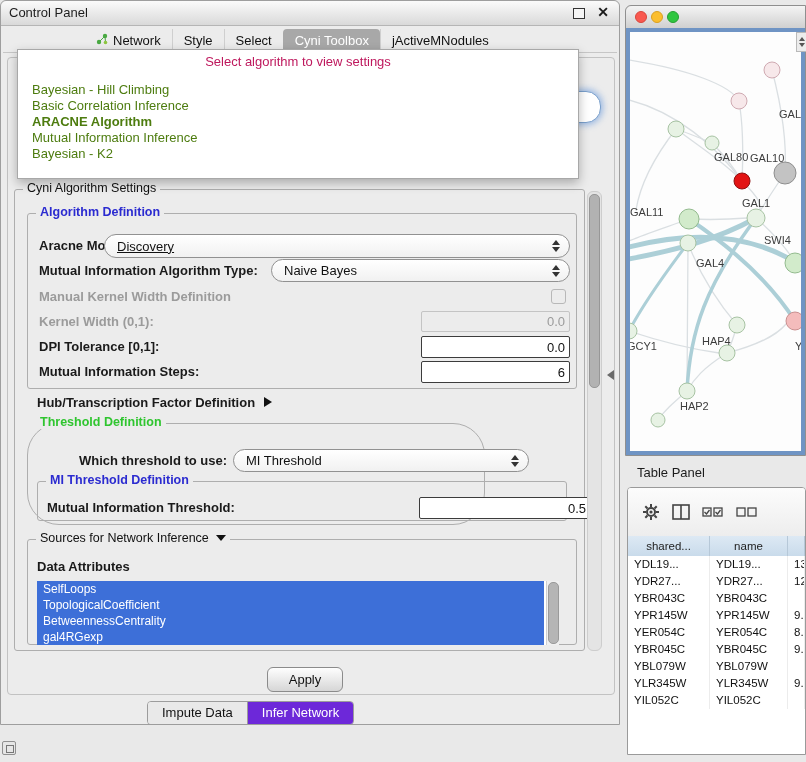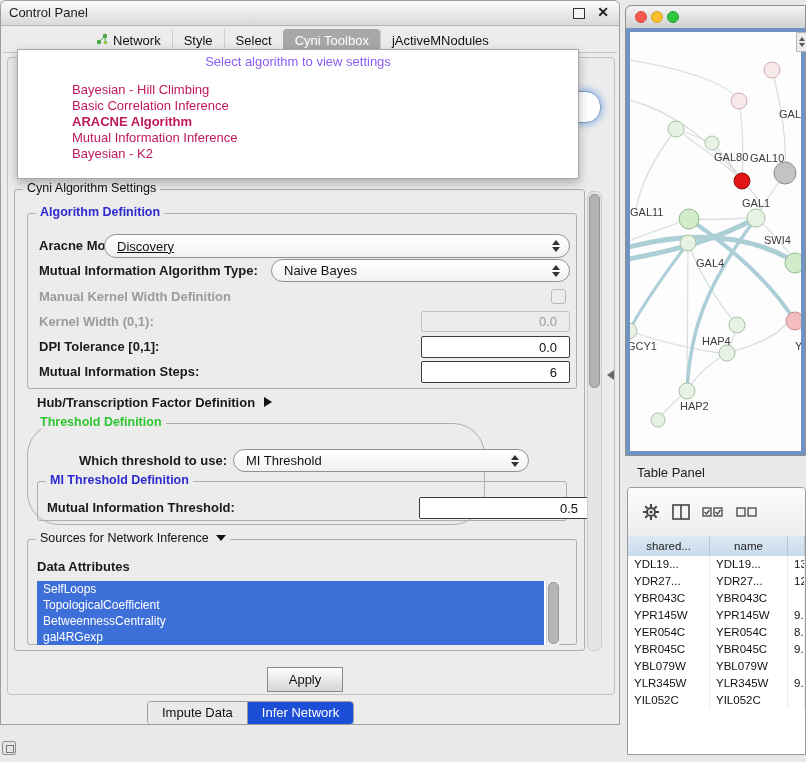--- a/index.html
+++ b/index.html
@@ -22,67 +22,67 @@
        border-left:1px solid #cfcfcf;white-space:nowrap;}
   .tab:first-child{border-left:none;}
   .tab.sel{background:#a8a8a8;color:#fff;border-radius:4px 4px 0 0;border-left-color:transparent;}
   .strip-line{position:absolute;left:2px;top:51px;width:614px;height:1px;background:#c6c6c6;z-index:1;}
   
   .ghost-combo{position:absolute;left:28px;top:90px;width:570px;height:30px;border-radius:15px;
                background:#fff;border:1px solid #7aa0cc;box-shadow:0 0 6px 2px rgba(100,150,220,.6);z-index:2;}
   
   .popup{position:absolute;left:16px;top:48px;width:562px;height:130px;background:#fff;
          border:1px solid #a8a8a8;box-shadow:0 4px 10px rgba(0,0,0,.28);z-index:20;box-sizing:border-box;}
-  .popup-placeholder{margin-top:3px;text-align:center;font-size:13px;color:#8b5cf6;height:18px;line-height:18px;}
+  .popup-placeholder{margin-top:3px;text-align:center;font-size:13px;color:#be185d;height:18px;line-height:18px;}
   .popup-list{margin-top:11px;}
-  .popup-item{height:16px;line-height:16px;font-size:13px;color:#be185d;padding-left:14px;white-space:nowrap;margin-left:40px;}
+  .popup-item{height:16px;line-height:16px;font-size:13px;color:#4d7c0f;padding-left:14px;white-space:nowrap;}
   .popup-item.bold{font-weight:bold;}
   
   .fs{position:absolute;border:1px solid #aeaeae;border-radius:3px;box-sizing:border-box;z-index:2;}
   .legend{position:absolute;top:-9px;left:8px;background:#ececec;padding:0 4px;font-size:12.5px;
           white-space:nowrap;display:inline-flex;align-items:center;}
   .legend.blue{color:#2b2bd0;font-weight:bold;}
   .legend.green{color:#2fc52f;font-weight:bold;}
   .lbl{position:absolute;font-size:13px;font-weight:bold;color:#1a1a1a;white-space:nowrap;z-index:3;}
   .lbl.gray{color:#9b9b9b;}
   .combo{position:absolute;background:linear-gradient(#ffffff,#f1f1f1);border:1px solid #919191;
          border-radius:12px;font-size:13px;color:#111;display:flex;align-items:center;
          padding:0 26px 0 12px;box-sizing:border-box;z-index:3;}
   .arrows{position:absolute;right:9px;top:50%;transform:translateY(-50%);display:flex;flex-direction:column;gap:2px;}
   .tri-up{width:0;height:0;border-left:4px solid transparent;border-right:4px solid transparent;border-bottom:5px solid #333;}
   .tri-down{width:0;height:0;border-left:4px solid transparent;border-right:4px solid transparent;border-top:5px solid #333;}
   .field{position:absolute;background:#fff;border:1px solid #3c3c3c;font-size:13px;color:#111;
-         display:flex;align-items:center;justify-content:flex-end;padding:0 12px;border-radius:2px;
+         display:flex;align-items:center;justify-content:flex-end;padding:0 4px;border-radius:2px;
          box-sizing:border-box;z-index:3;}
   .field.disabled{background:#ececec;border-color:#c4c4c4;color:#9b9b9b;}
   .checkbox{position:absolute;width:15px;height:15px;background:#ececec;border:1px solid #b8b8b8;
             border-radius:3px;box-sizing:border-box;z-index:3;}
   .tri-right{display:inline-block;width:0;height:0;border-top:5px solid transparent;
              border-bottom:5px solid transparent;border-left:8px solid #111;margin-left:9px;}
   .tri-downb{display:inline-block;width:0;height:0;border-left:5px solid transparent;
              border-right:5px solid transparent;border-top:6px solid #111;margin-left:7px;}
   .attr-list{position:absolute;left:36px;top:580px;width:522px;height:64px;background:#fff;
              overflow:hidden;z-index:3;}
   .attr-row{height:16px;line-height:16px;background:#3d6fd8;color:#fff;font-size:12px;
             padding-left:6px;width:507px;box-sizing:border-box;white-space:nowrap;}
   .attr-scroll{position:absolute;right:0;top:0;width:12px;height:64px;background:#f0f0f0;border-left:1px solid #d0d0d0;}
   .attr-thumb{position:absolute;left:1px;top:1px;width:9px;height:60px;background:#b5b5b5;border-radius:5px;border:1px solid #9a9a9a;}
   .main-scroll{position:absolute;left:586px;top:190px;width:13px;height:458px;background:#e4e4e4;
                border:1px solid #cdcdcd;border-radius:6px;z-index:3;}
   .main-thumb{position:absolute;left:1px;top:2px;width:9px;height:192px;background:#b2b2b2;
               border:1px solid #979797;border-radius:5px;}
   .apply-btn{position:absolute;left:266px;top:666px;width:74px;height:23px;border:1px solid #8b8b8b;
-             border-radius:0;background:linear-gradient(#fefefe,#d6d6d6);font-size:13px;color:#111;
+             border-radius:6px;background:linear-gradient(#fefefe,#d6d6d6);font-size:13px;color:#111;
              display:flex;align-items:center;justify-content:center;z-index:3;}
   .btabs{position:absolute;left:146px;top:700px;height:22px;display:flex;border:1px solid #9c9c9c;
          border-radius:4px;overflow:hidden;z-index:3;}
   .btab{padding:0 14px;line-height:22px;font-size:13px;background:#e9e9e9;color:#111;
         border-left:1px solid #9c9c9c;white-space:nowrap;}
   .btab:first-child{border-left:none;}
-  .btab.sel{background:#1d4ed8;color:#fff;}
+  .btab.sel{background:#6d28d9;color:#fff;}
   
   .split-arrow{position:absolute;left:607px;top:370px;width:0;height:0;border-top:5px solid transparent;
                border-bottom:5px solid transparent;border-right:7px solid #6a6a6a;}
   
   .netwin{position:absolute;left:625px;top:5px;width:181px;height:451px;border:1px solid #8f8f8f;
           border-radius:6px 0 0 0;box-sizing:border-box;background:#dcdcdc;}
   .net-titlebar{position:absolute;left:0;top:0;right:0;height:22px;background:linear-gradient(#f4f4f4,#d0d0d0);
                 border-bottom:1px solid #a6a6a6;border-radius:6px 0 0 0;}
   .tl{position:absolute;top:5px;width:12px;height:12px;border-radius:50%;box-sizing:border-box;}
   .tl.red{left:9px;background:#f95950;border:1px solid #d8463c;}

